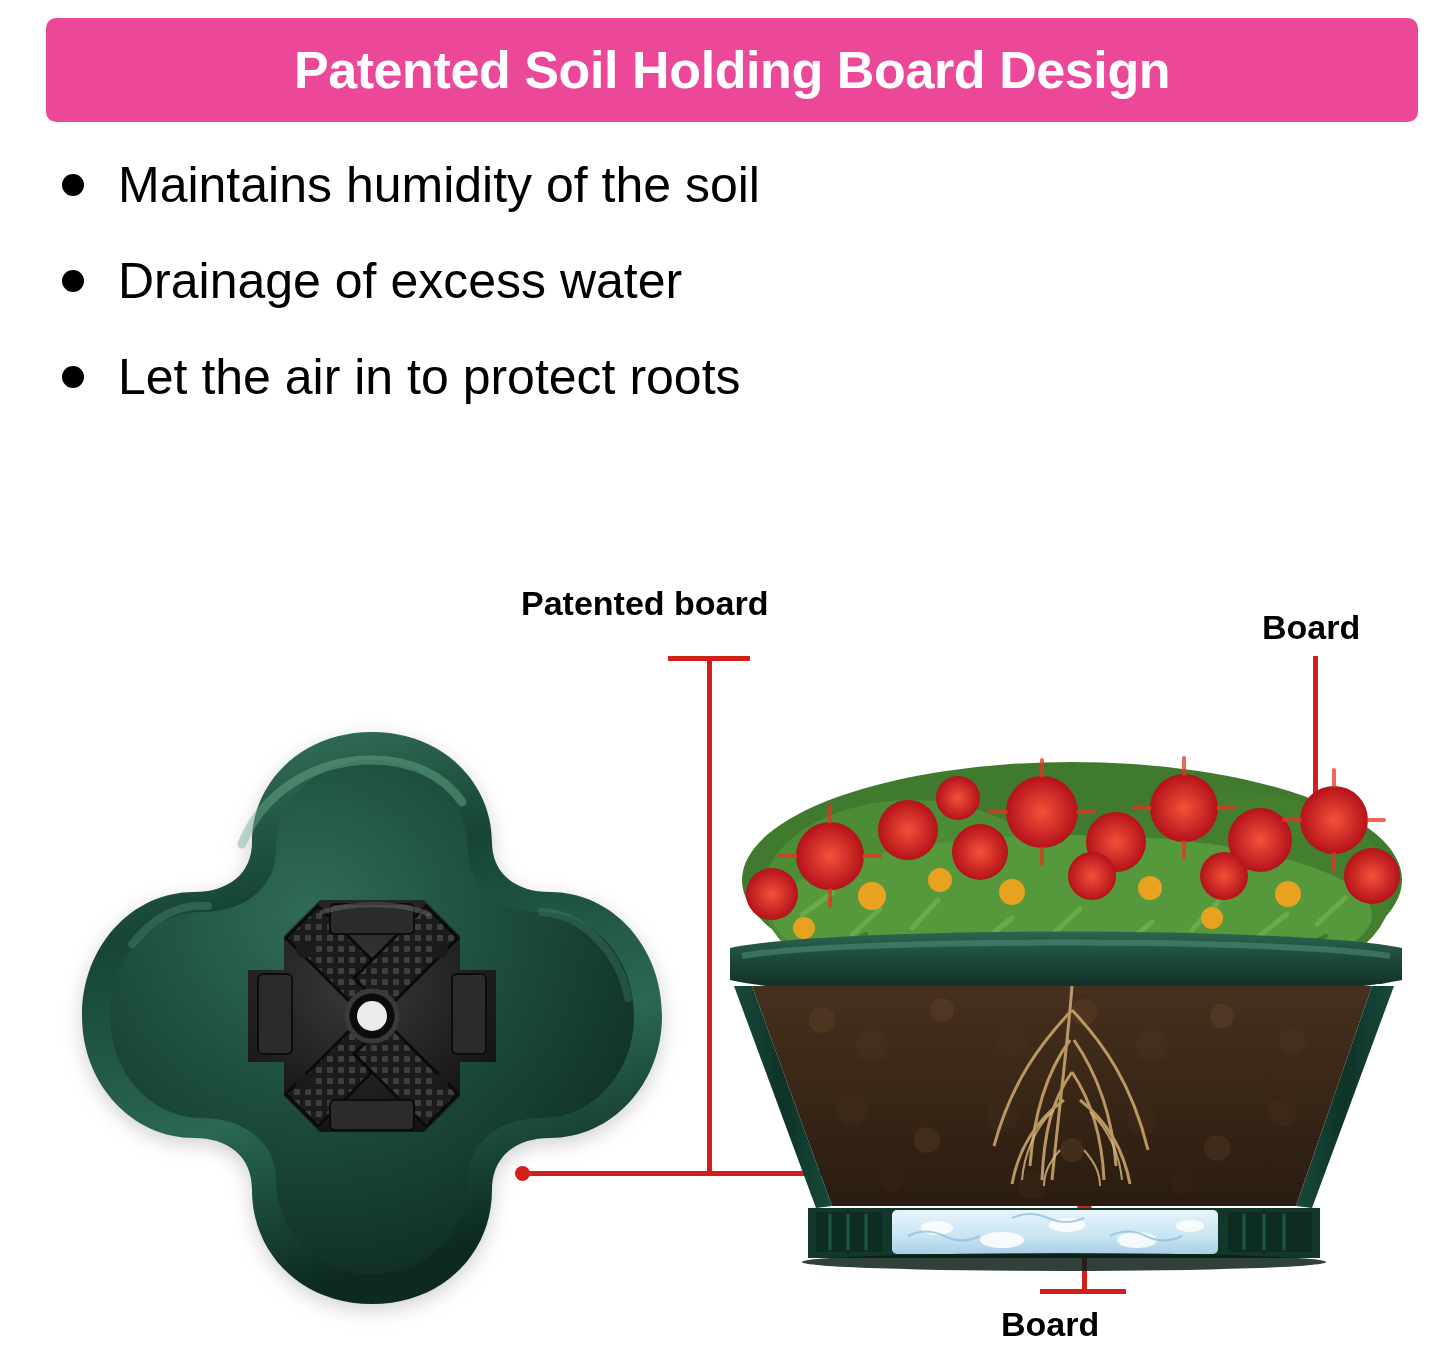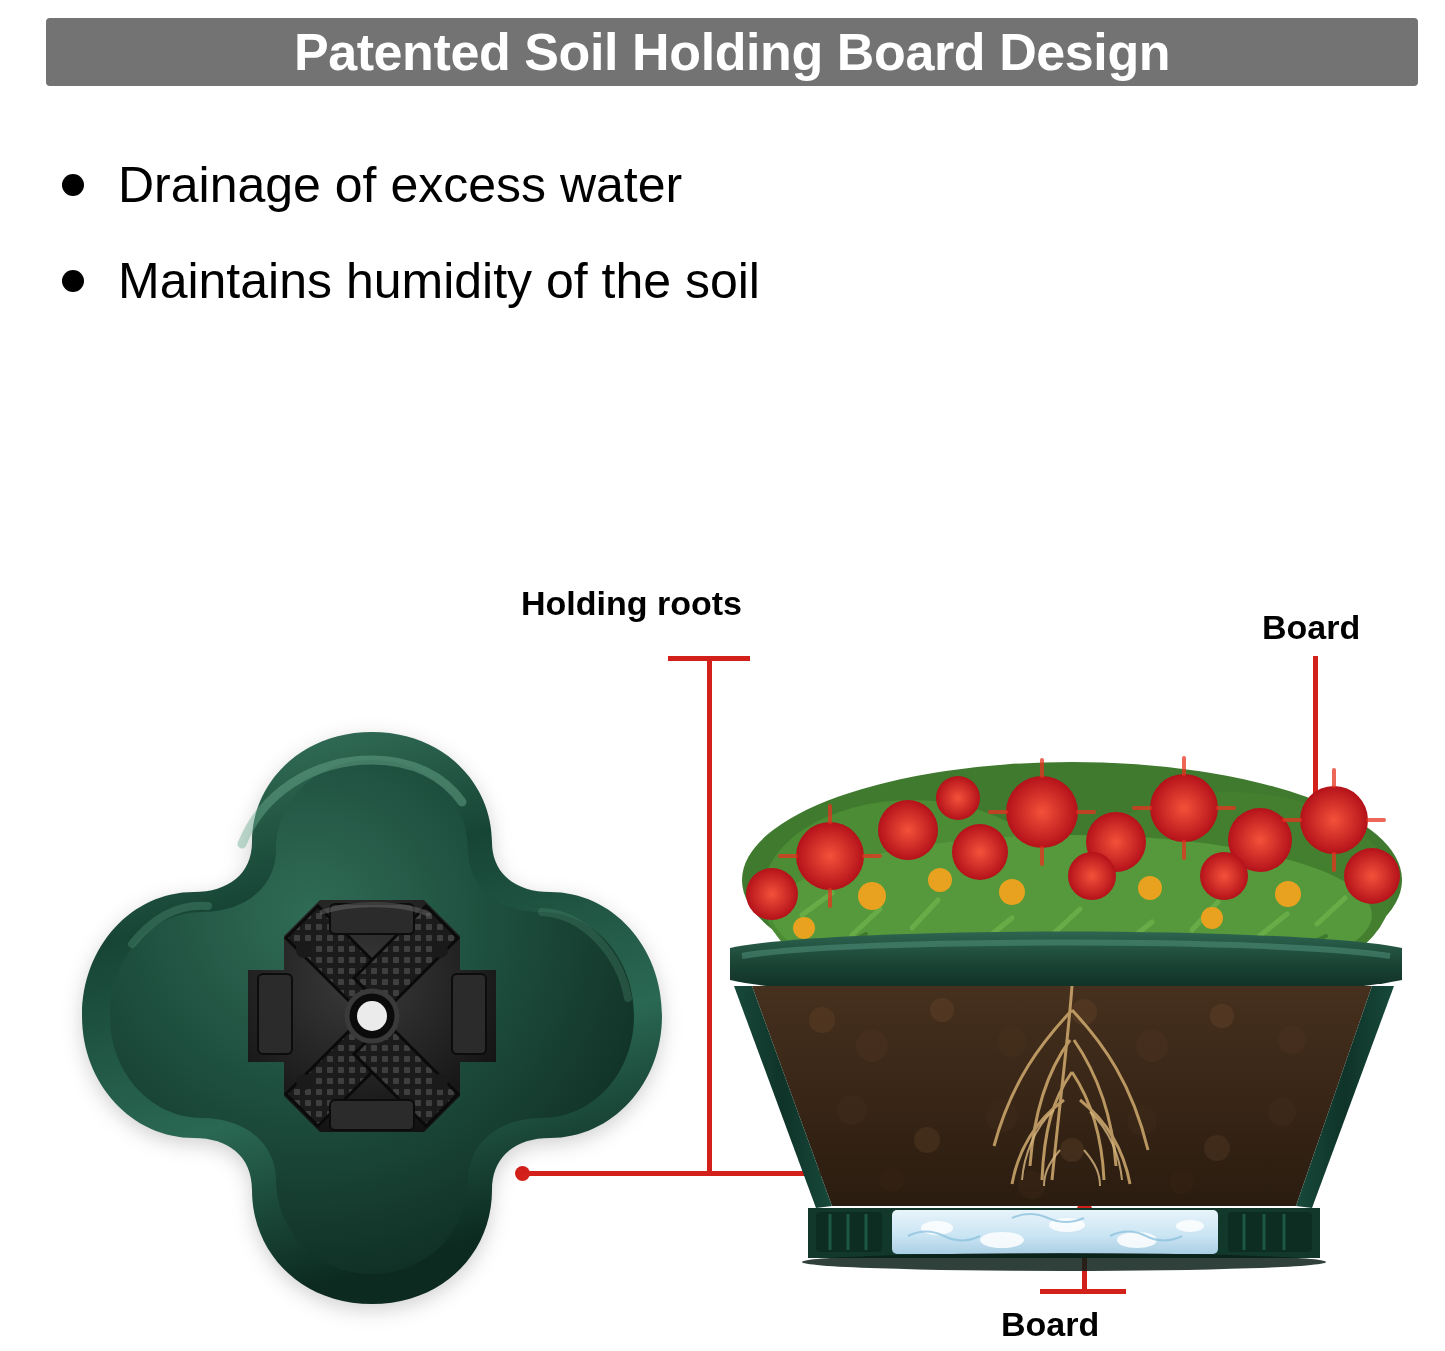--- a/index.html
+++ b/index.html
@@ -14,23 +14,23 @@
     font-family: "Liberation Sans", sans-serif;
     overflow: hidden;
   }
 
   
   .banner {
     position: absolute;
     left: 46px;
     top: 18px;
     width: 1372px;
-    height: 68px;
-    background: #737373;
-    border-radius: 4px;
+    height: 104px;
+    background: #ec4899;
+    border-radius: 10px;
     display: flex;
     align-items: center;
     justify-content: center;
   }
   .banner-title {
     color: #ffffff;
     font-size: 52px;
     font-weight: bold;
     letter-spacing: -0.4px;
     white-space: nowrap;
@@ -129,31 +129,35 @@
 </head>
 <body>
 
 <div class="banner">
   <div class="banner-title">Patented Soil Holding Board Design</div>
 </div>
 
 <div class="bullets">
   <div class="bullet-row">
     <span class="bullet-dot"></span>
+    <span class="bullet-text">Maintains humidity of the soil</span>
+  </div>
+  <div class="bullet-row">
+    <span class="bullet-dot"></span>
     <span class="bullet-text">Drainage of excess water</span>
   </div>
   <div class="bullet-row">
     <span class="bullet-dot"></span>
-    <span class="bullet-text">Maintains humidity of the soil</span>
+    <span class="bullet-text">Let the air in to protect roots</span>
   </div>
 </div>
 
 <div class="diagram">
 
-  <div class="callout-label lbl-holding">Holding roots</div>
+  <div class="callout-label lbl-holding">Patented board</div>
   <div class="callout-label lbl-soil">Board</div>
   <div class="callout-label lbl-water">Board</div>
 
   <div class="leader leader-h" style="left:668px; top:96px; width:82px;"></div>
   <div class="leader leader-v" style="left:707px; top:96px; height:520px;"></div>
   <div class="leader leader-h" style="left:521px; top:611px; width:360px;"></div>
   <div class="dot-marker" style="left:515px; top:606px;"></div>
   <div class="dot-marker" style="left:872px; top:606px;"></div>
 
   <div class="leader leader-v" style="left:1313px; top:96px; height:400px;"></div>

